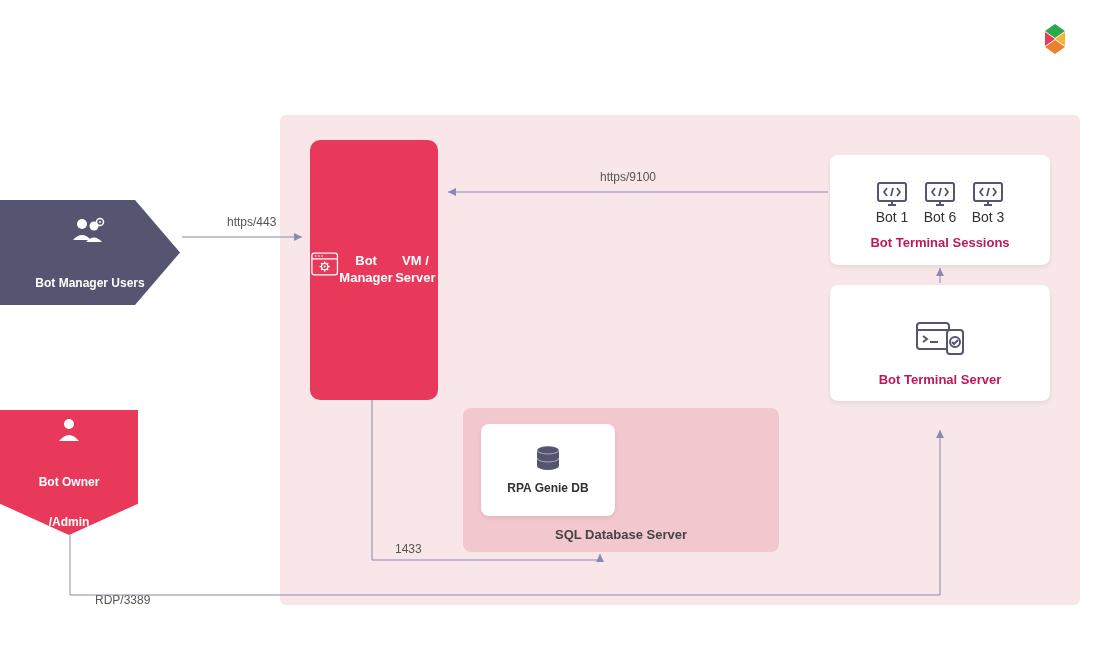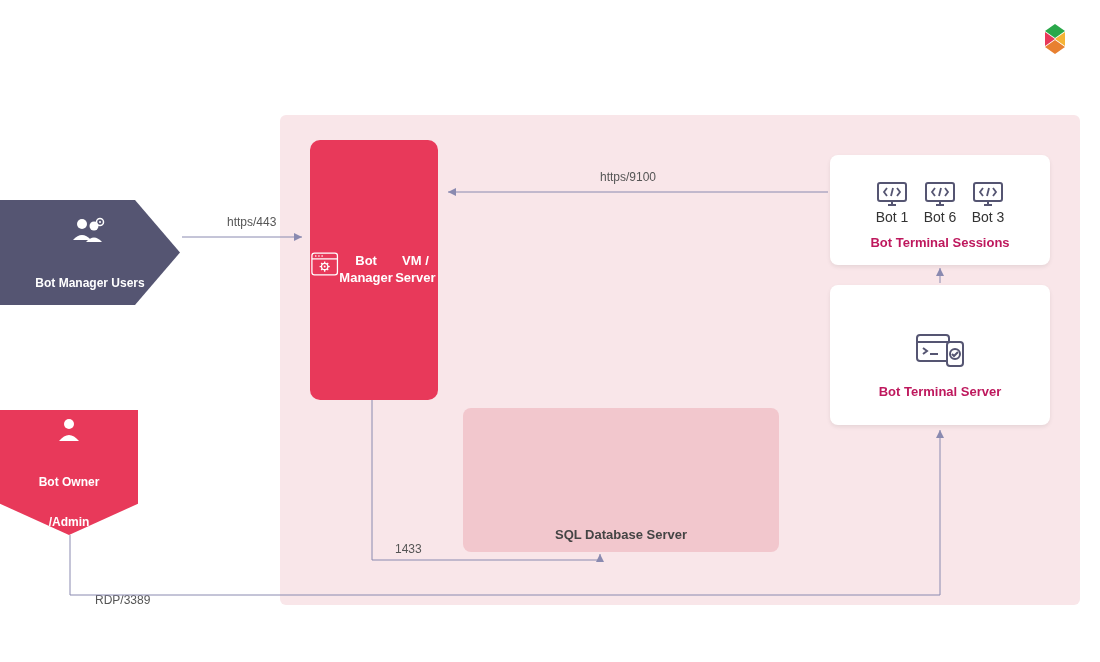--- a/index.html
+++ b/index.html
@@ -63,21 +63,21 @@
     position:absolute;
     left:830px;
     width:220px;
     background:#fff;
     border-radius:8px;
     box-shadow:0 2px 4px rgba(0,0,0,0.08);
     display:flex; flex-direction:column;
     align-items:center; justify-content:center;
   }
   .sessions-box { top:155px; height:110px; }
-  .server-box   { top:285px; height:140px; }
+  .server-box   { top:285px; height:116px; }
   .box-title { font-weight:bold; font-size:13px; color:#be185d; margin-top:10px; }
 
   .bots-row { display:flex; gap:14px; margin-top:10px; }
   .bot-item { display:flex; flex-direction:column; align-items:center; font-size:14px; color:#333; }
 
   
   .pentagon {
     position:absolute;
     width:180px; height:100px;
     display:flex; flex-direction:column;
@@ -163,20 +163,30 @@
         <line x1="5.5" y1="-5.5" x2="3.5" y2="-3.5"></line>
       </g>
       <circle r="1.5" fill="#fff"></circle>
     </g>
   </svg>
   <span>Bot Manager</span>
   <span>VM / Server</span>
 </div>
 
 <div class="sql-panel">
+  <div class="db-box db-left">
+    <svg width="28" height="30" viewBox="0 0 28 30" style="margin-bottom:6px">
+      <ellipse cx="14" cy="5" rx="11" ry="4" fill="#555572"></ellipse>
+      <path d="M3 5 v8 a11 4 0 0 0 22 0 v-8" fill="#555572"></path>
+      <path d="M3 13 v8 a11 4 0 0 0 22 0 v-8" fill="#555572"></path>
+      <ellipse cx="14" cy="5" rx="11" ry="4" fill="none" stroke="#fff" stroke-width="0.5"></ellipse>
+      <path d="M3 13 a11 4 0 0 0 22 0" fill="none" stroke="#fff" stroke-width="0.5"></path>
+    </svg>
+    <span>RPA Genie DB</span>
+  </div>
   <div class="sql-title">SQL Database Server</div>
 </div>
 
 <div class="right-box sessions-box">
   <div class="bots-row">
     <div class="bot-item">
       <svg width="34" height="28" viewBox="0 0 34 28">
         <rect x="3" y="2" width="28" height="18" rx="2" fill="none" stroke="#555572" stroke-width="2"></rect>
         <line x1="13" y1="24" x2="21" y2="24" stroke="#555572" stroke-width="2"></line>
         <line x1="17" y1="20" x2="17" y2="24" stroke="#555572" stroke-width="2"></line>

